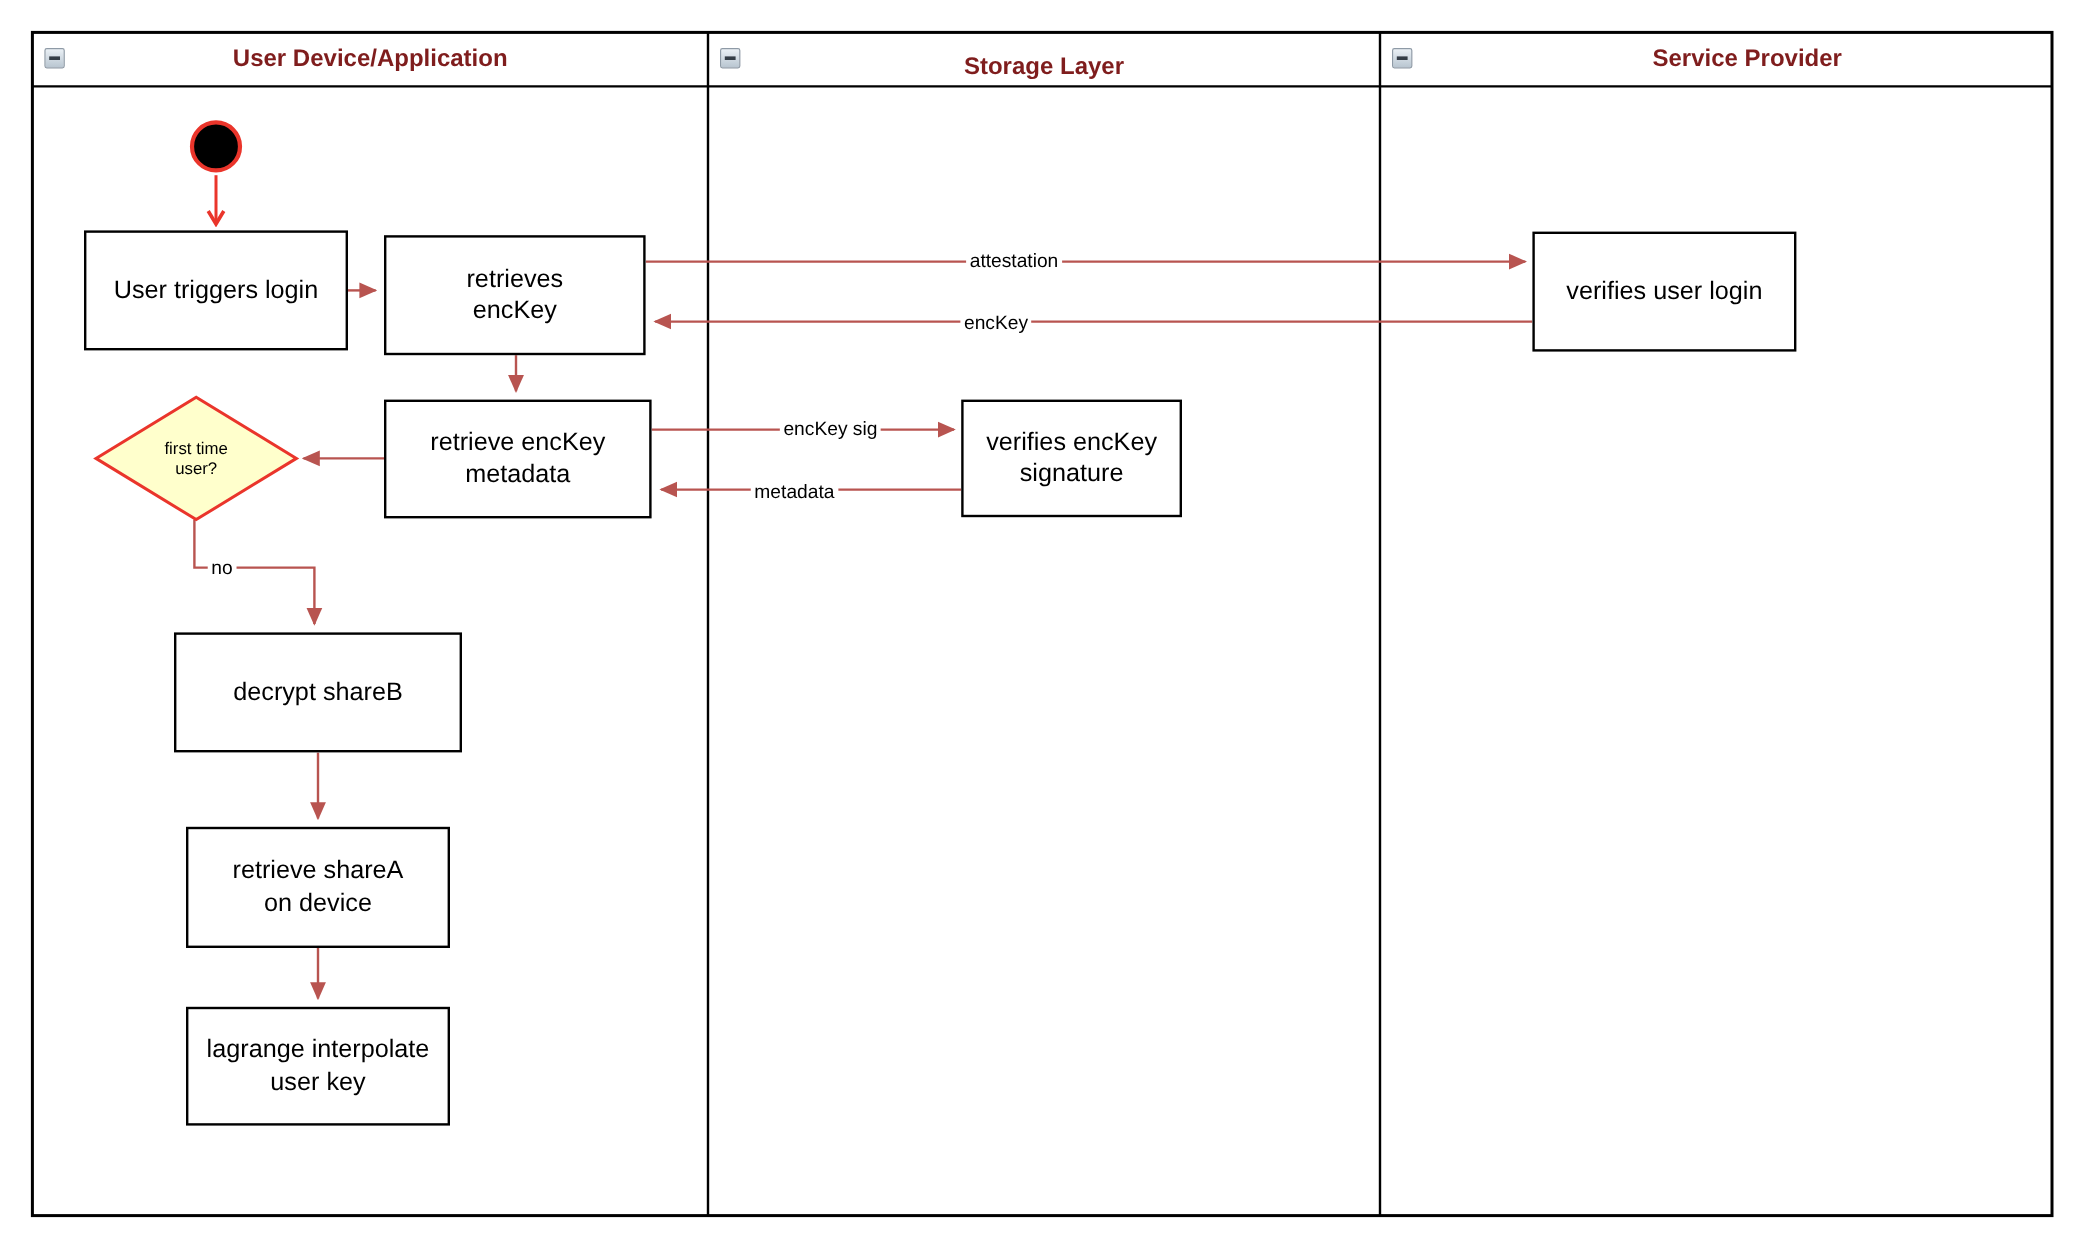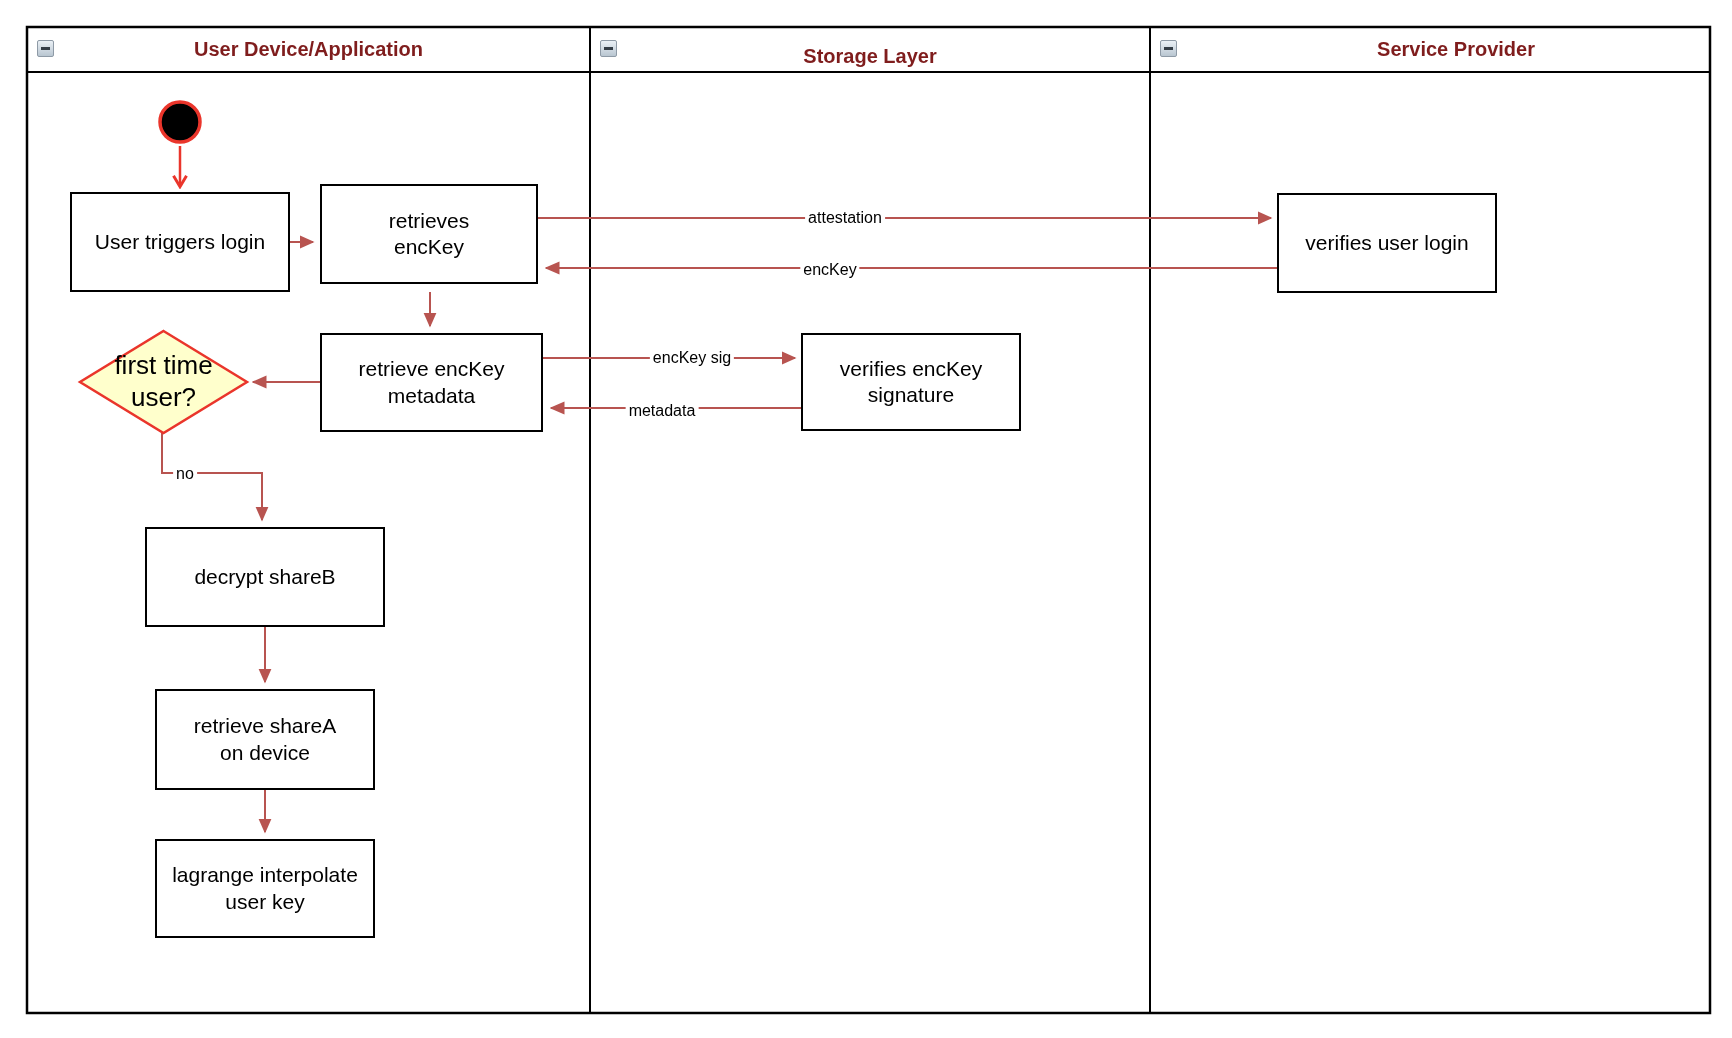--- a/index.html
+++ b/index.html
@@ -5,21 +5,21 @@
   html,body{margin:0;padding:0;background:#ffffff;}
   body{font-family:"Liberation Sans","DejaVu Sans",sans-serif;color:#000;}
   .stage{position:relative;width:1732px;height:1038px;background:#fff;overflow:hidden;}
   .layer{position:absolute;left:0;top:0;}
   .lane-title{position:absolute;display:flex;align-items:center;justify-content:center;
     font-size:20px;font-weight:bold;color:#7f1d1d;}
   .node{position:absolute;box-sizing:border-box;background:#fff;border:2px solid #000;
     display:flex;align-items:center;justify-content:center;text-align:center;
     font-size:21px;line-height:1.24;white-space:pre-line;}
   .diamond-label{position:absolute;display:flex;align-items:center;justify-content:center;
-    text-align:center;font-size:26px;line-height:1.22;white-space:pre-line;background:transparent;}
+    text-align:center;font-size:14px;line-height:1.22;white-space:pre-line;background:transparent;}
   .edge-label{position:absolute;transform:translate(-50%,-50%);background:#fff;
     padding:0 3px;font-size:16px;line-height:1.1;white-space:nowrap;}
   .collapse-btn{position:absolute;width:17px;height:17px;box-sizing:border-box;
     border:1px solid #8e9aa6;border-radius:2px;
     background:linear-gradient(#eaf0f5,#b9c6d1);
     display:flex;align-items:center;justify-content:center;cursor:pointer;}
   .collapse-btn .bar{width:9px;height:3px;background:#343d46;}
 </style>
 </head>
 <body>
@@ -66,30 +66,30 @@
       <div class="bar"></div>
     </div>
   <div class="collapse-btn" style="left:600px;top:40px;">
       <div class="bar"></div>
     </div>
   <div class="collapse-btn" style="left:1160px;top:40px;">
       <div class="bar"></div>
     </div>
 
   <div class="node" style="left:70px;top:192px;width:220px;height:100px;">User triggers login</div>
-  <div class="node" style="left:320px;top:184px;width:218px;height:100px;">retrieves
+  <div class="node" style="left:320px;top:196px;width:218px;height:100px;">retrieves
 encKey</div>
   <div class="node" style="left:320px;top:333px;width:223px;height:99px;">retrieve encKey
 metadata</div>
   <div class="node" style="left:145px;top:527px;width:240px;height:100px;">decrypt shareB</div>
   <div class="node" style="left:155px;top:689px;width:220px;height:101px;">retrieve shareA
 on device</div>
   <div class="node" style="left:155px;top:839px;width:220px;height:99px;">lagrange interpolate
 user key</div>
-  <div class="node" style="left:801px;top:333px;width:220px;height:98px;">verifies encKey
+  <div class="node" style="left:801px;top:333px;width:184px;height:98px;">verifies encKey
 signature</div>
   <div class="node" style="left:1277px;top:193px;width:220px;height:100px;">verifies user login</div>
 
   <div class="diamond-label" style="left:80px;top:331px;width:167px;height:102px;">first time
 user?</div>
 
   <div class="edge-label" style="left:845px;top:218px;">attestation</div>
   <div class="edge-label" style="left:830px;top:270px;">encKey</div>
   <div class="edge-label" style="left:692px;top:358px;">encKey sig</div>
   <div class="edge-label" style="left:662px;top:411px;">metadata</div>

